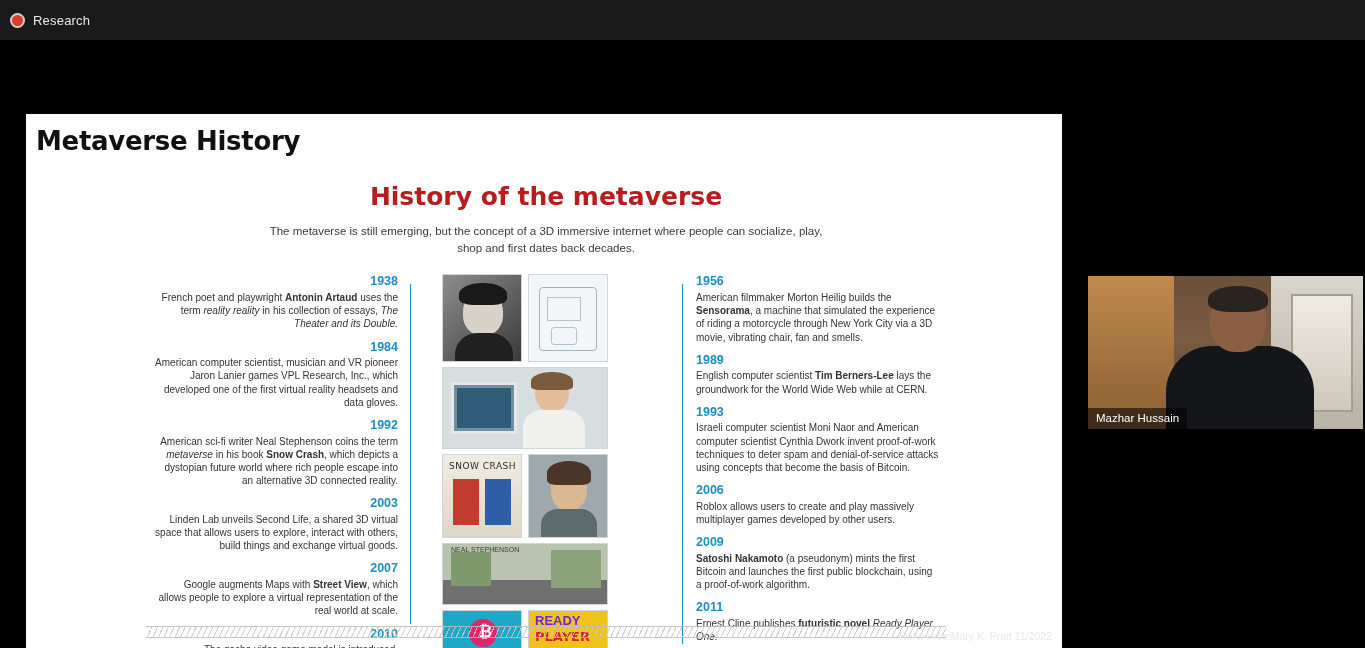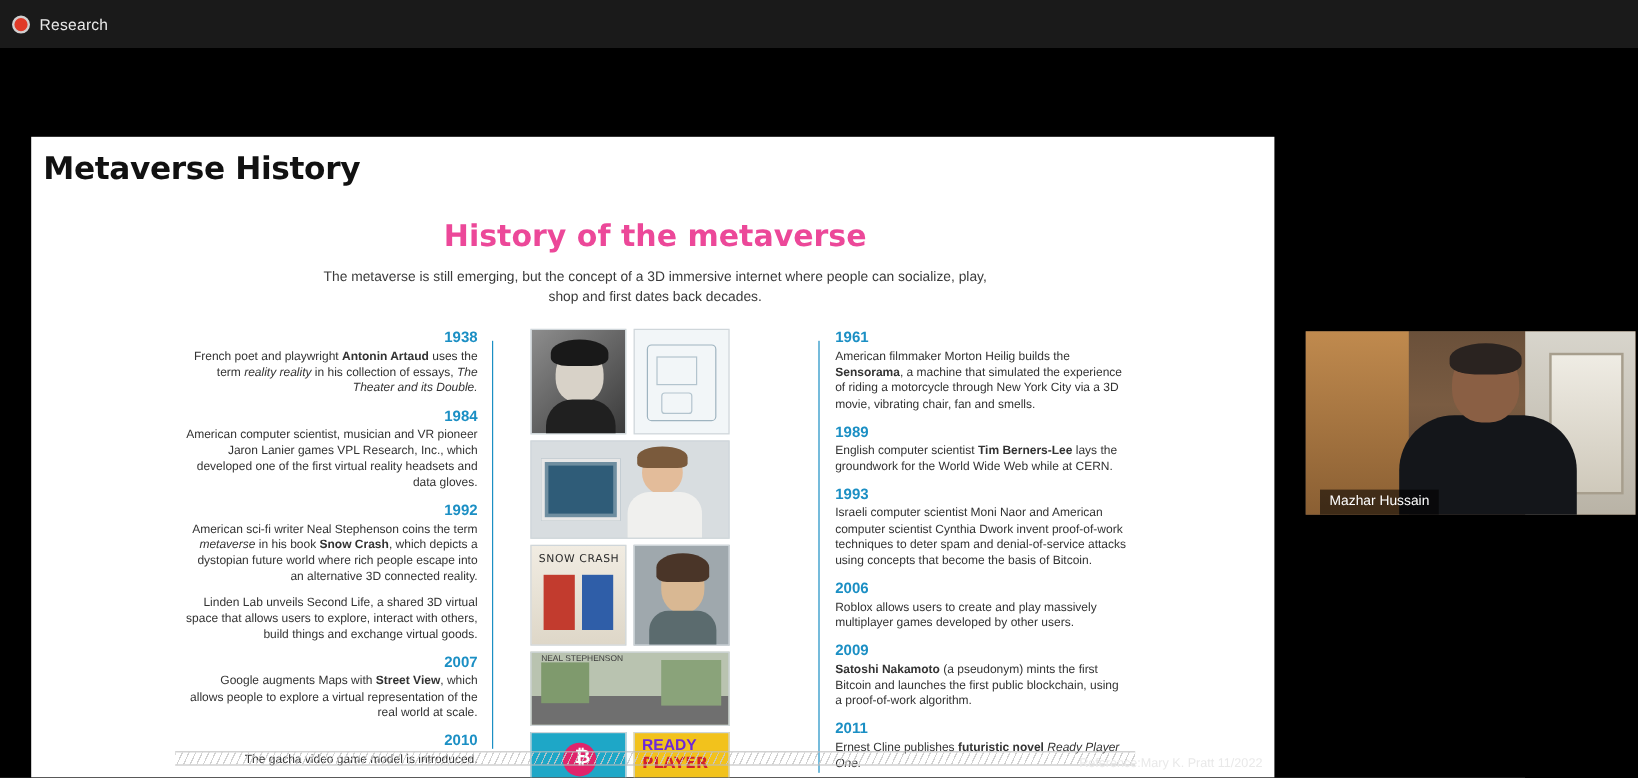--- a/index.html
+++ b/index.html
@@ -39,21 +39,21 @@
     font-size: 26px; font-weight: bold; color: #111;
     font-family: "DejaVu Sans", sans-serif; letter-spacing: -0.3px;
   }
 
   
   .info {
     position: absolute; left: 120px; top: 60px; width: 800px; height: 470px;
     color: #333;
   }
   .info-title {
-    text-align: center; font-size: 25px; font-weight: bold; color: #ec4899;
+    text-align: center; font-size: 25px; font-weight: bold; color: #b91c1c;
     font-family: "DejaVu Sans", sans-serif; margin-top: 8px;
   }
   .info-sub {
     text-align: center; font-size: 11.5px; color: #3a3a3a;
     line-height: 1.45; margin-top: 12px; padding: 0 110px;
   }
 
   .tl {
     position: relative; margin-top: 18px; height: 380px;
   }
@@ -118,21 +118,21 @@
   }
   .person-hair {
     position: absolute; left: 120px; top: 10px; width: 60px; height: 26px;
     border-radius: 50% 50% 35% 35%; background: #2a2320;
   }
   .person-body {
     position: absolute; left: 78px; top: 70px; width: 148px; height: 90px;
     border-radius: 46px 46px 0 0; background: #14161a;
   }
   .name-tag {
-    position: absolute; left: 12px; bottom: 0; background: rgba(0,0,0,0.55);
+    position: absolute; left: 0; bottom: 0; background: rgba(0,0,0,0.55);
     color: #fff; font-size: 11.5px; padding: 4px 8px 5px 8px;
   }
 </style>
 </head>
 <body>
 
 <div class="screen">
 
   <div class="recbar">
     <div class="rec-dot"></div>
@@ -161,20 +161,21 @@
               </div>
               <div class="entry">
                 <div class="yr">1984</div>
                 <div class="tx">American computer scientist, musician and VR pioneer Jaron Lanier games VPL Research, Inc., which developed one of the first virtual reality headsets and data gloves.</div>
               </div>
               <div class="entry">
                 <div class="yr">1992</div>
                 <div class="tx">American sci-fi writer Neal Stephenson coins the term <i>metaverse</i> in his book <b>Snow Crash</b>, which depicts a dystopian future world where rich people escape into an alternative 3D connected reality.</div>
               </div>
               <div class="entry">
+                <div class="yr">2003</div>
                 <div class="tx">Linden Lab unveils Second Life, a shared 3D virtual space that allows users to explore, interact with others, build things and exchange virtual goods.</div>
               </div>
               <div class="entry">
                 <div class="yr">2007</div>
                 <div class="tx">Google augments Maps with <b>Street View</b>, which allows people to explore a virtual representation of the real world at scale.</div>
               </div>
               <div class="entry">
                 <div class="yr">2010</div>
                 <div class="tx">The gacha video game model is introduced.</div>
               </div>
@@ -231,21 +232,21 @@
               </div>
               <div class="imgbox" style="width:80px;height:40px;background:#f2c21c;">
                 <div style="position:absolute;left:6px;top:2px;color:#6d28d9;font-weight:bold;font-size:13px;font-family:Liberation Sans, sans-serif;">READY</div>
                 <div style="position:absolute;left:6px;top:18px;color:#d0232b;font-weight:bold;font-size:13px;font-family:'DejaVu Sans',sans-serif;">PLAYER</div>
               </div>
             </div>
           </div>
 
           <div class="tl-col tl-right" id="right-col">
               <div class="entry">
-                <div class="yr">1961</div>
+                <div class="yr">1956</div>
                 <div class="tx">American filmmaker Morton Heilig builds the <b>Sensorama</b>, a machine that simulated the experience of riding a motorcycle through New York City via a 3D movie, vibrating chair, fan and smells.</div>
               </div>
               <div class="entry">
                 <div class="yr">1989</div>
                 <div class="tx">English computer scientist <b>Tim Berners-Lee</b> lays the groundwork for the World Wide Web while at CERN.</div>
               </div>
               <div class="entry">
                 <div class="yr">1993</div>
                 <div class="tx">Israeli computer scientist Moni Naor and American computer scientist Cynthia Dwork invent proof-of-work techniques to deter spam and denial-of-service attacks using concepts that become the basis of Bitcoin.</div>
               </div>

